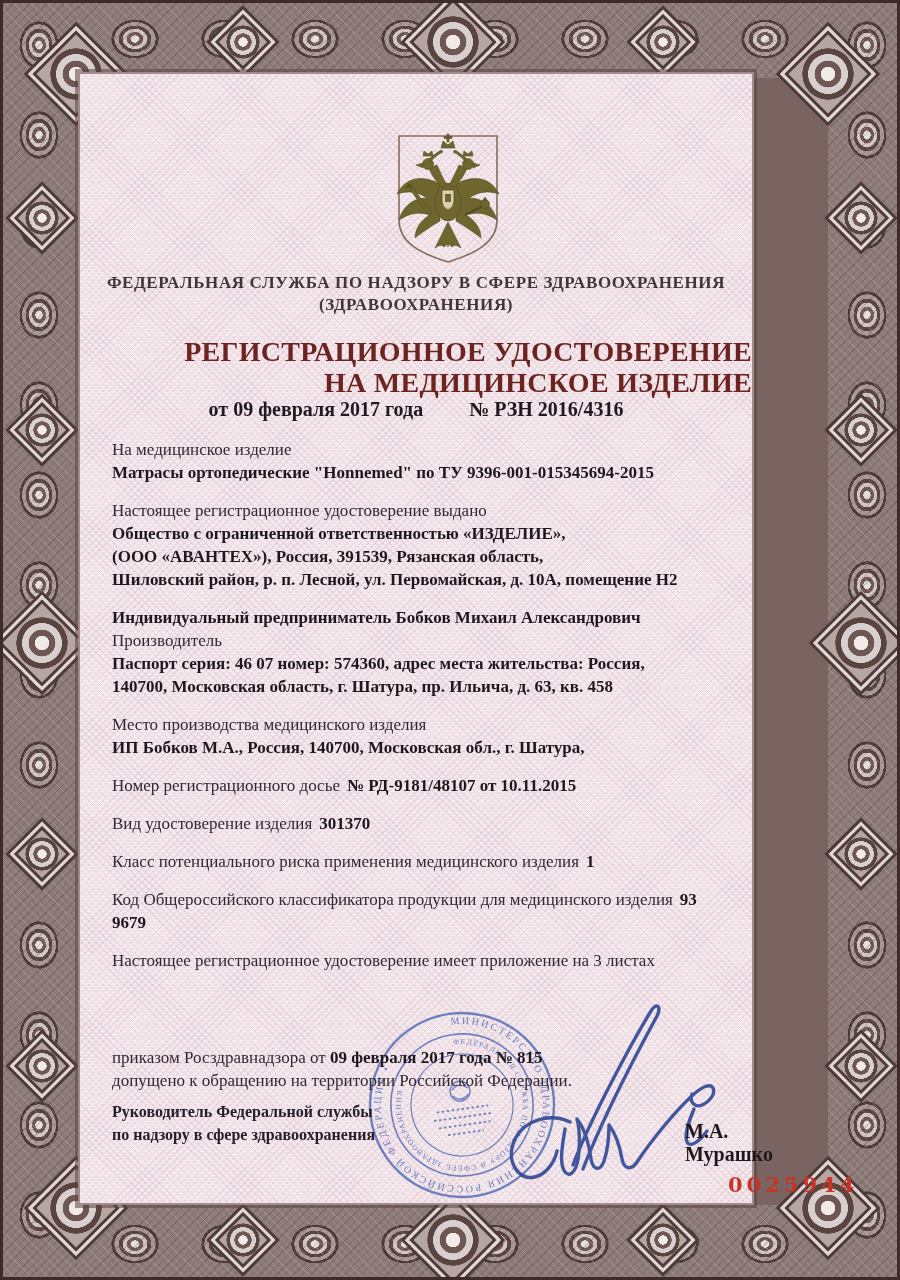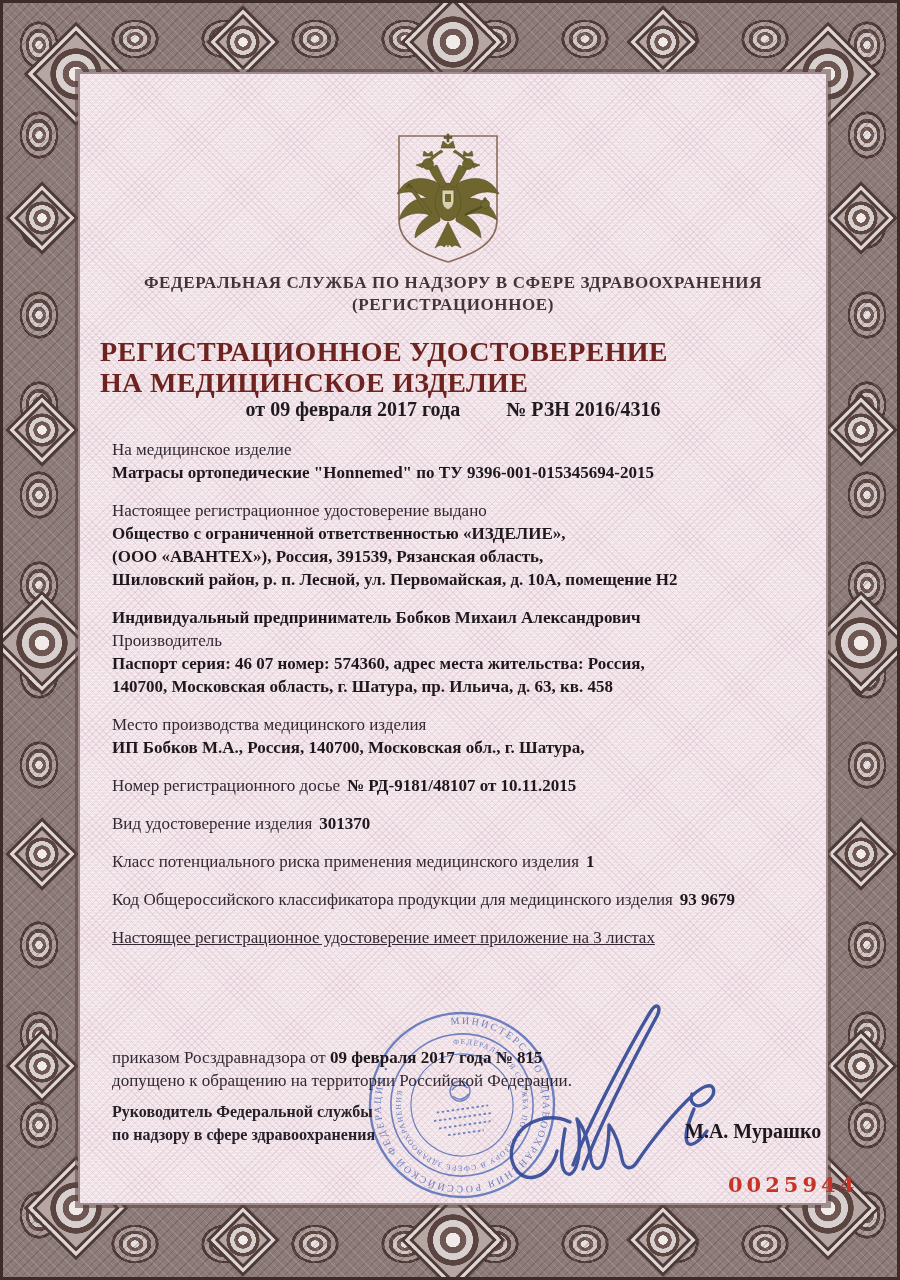--- a/index.html
+++ b/index.html
@@ -29,48 +29,48 @@
   .edge-left{left:0;} .edge-right{right:0;width:72px;}
   .frame::after{content:"";position:absolute;inset:0;border:3px solid #3c2b29;pointer-events:none;}
 
   .rosette{position:absolute;transform:rotate(45deg);
     background:radial-gradient(circle at center,#f0ebe9 0% 16%,#6f5753 17% 30%,#d8d0cf 31% 45%,#5a4440 46% 58%,#b5a6a4 59% 100%);
     border:3px solid #ded6d5;box-shadow:0 0 0 3px #4e3a37, inset 0 0 0 3px #4e3a37;}
   .rosette.big{width:62px;height:62px;}
   .rosette.small{width:40px;height:40px;}
 
   
-  .doc{position:absolute;left:78px;top:72px;width:750px;height:1133px;
+  .doc{position:absolute;left:78px;top:72px;width:676px;height:1133px;
     background-color:#f3e6eb;
     background-image:
       repeating-linear-gradient(45deg, rgba(198,152,172,.22) 0 1px, transparent 1px 5px),
       repeating-linear-gradient(135deg, rgba(198,152,172,.22) 0 1px, transparent 1px 5px),
       repeating-linear-gradient(0deg, rgba(255,255,255,.28) 0 1px, transparent 1px 3px);
     border:2px solid #a18b8e;box-shadow:0 0 0 3px rgba(90,68,64,.55);
     box-sizing:border-box;color:#2a2127;}
 
   .emblem{position:absolute;left:305px;top:58px;width:126px;height:134px;}
 
   .agency{position:absolute;left:0;right:0;top:198px;text-align:center;
     color:#443438;font-size:17px;line-height:22px;font-weight:600;letter-spacing:.6px;}
 
-  .title{position:absolute;left:0;right:0;top:262px;text-align:left;
-    color:#6d2420;font-size:28px;line-height:31px;font-weight:bold;letter-spacing:.3px;margin-left:20px;}
+  .title{position:absolute;left:0;right:0;top:262px;text-align:right;
+    color:#6d2420;font-size:28px;line-height:31px;font-weight:bold;letter-spacing:.3px;}
 
   .dateline{position:absolute;left:0;right:0;top:324px;text-align:center;
     color:#1f1a1e;font-size:20px;font-weight:bold;}
   .dateline .regno{margin-left:46px;}
 
   .body{position:absolute;left:32px;right:28px;top:364px;font-size:17px;line-height:23px;}
   .para{margin:0 0 15px 0;}
   .line{display:block;}
   .label{font-weight:normal;color:#322833;}
   .value{font-weight:bold;color:#1e181d;}
   .value.inline{margin-left:7px;display:inline;}
-  .plain{font-weight:normal;color:#322833;text-decoration:underline;}
+  .plain{font-weight:normal;color:#322833;}
 
   .order{position:absolute;left:32px;top:972px;font-size:17px;line-height:23px;color:#322833;}
   .order .value{display:inline;}
   .signer-title{position:absolute;left:32px;top:1026px;font-size:16px;line-height:23px;font-weight:bold;color:#26202a;}
   .signer-name{position:absolute;left:605px;top:1046px;font-size:20px;font-weight:bold;color:#1e181d;}
   .serial{position:absolute;left:648px;top:1098px;font-size:21px;font-weight:bold;
     color:#c63327;letter-spacing:4px;font-family:"DejaVu Serif","Liberation Serif",serif;}
 
   .stamp{position:absolute;left:282px;top:931px;width:200px;height:200px;opacity:.8;
     transform:rotate(-8deg);}
@@ -144,21 +144,21 @@
       <circle cx="100" cy="72" r="4.5"></circle>
       <path d="M100 65 v4 M98 67 h4" stroke-width="1.2" fill="none"></path>
     </g>
 
     <path d="M57 58 h12 v12 q0 5 -6 8 q-6 -3 -6 -8 Z" fill="#d9d0b2" stroke="#554d22" stroke-width="0.8"></path>
     <rect x="60" y="62" width="6" height="8" fill="#6f662f"></rect>
   </svg>
 
   <div class="agency">
     <span class="line">ФЕДЕРАЛЬНАЯ СЛУЖБА ПО НАДЗОРУ В СФЕРЕ ЗДРАВООХРАНЕНИЯ</span>
-    <span class="line">(РЕГИСТРАЦИОННОЕ)</span>
+    <span class="line">(ЗДРАВООХРАНЕНИЯ)</span>
   </div>
 
   <div class="title">
     <span class="line">РЕГИСТРАЦИОННОЕ УДОСТОВЕРЕНИЕ</span>
     <span class="line">НА МЕДИЦИНСКОЕ ИЗДЕЛИЕ</span>
   </div>
 
   <div class="dateline">
     <span>от  09 февраля 2017 года</span><span class="regno">№   РЗН 2016/4316</span>
   </div>

